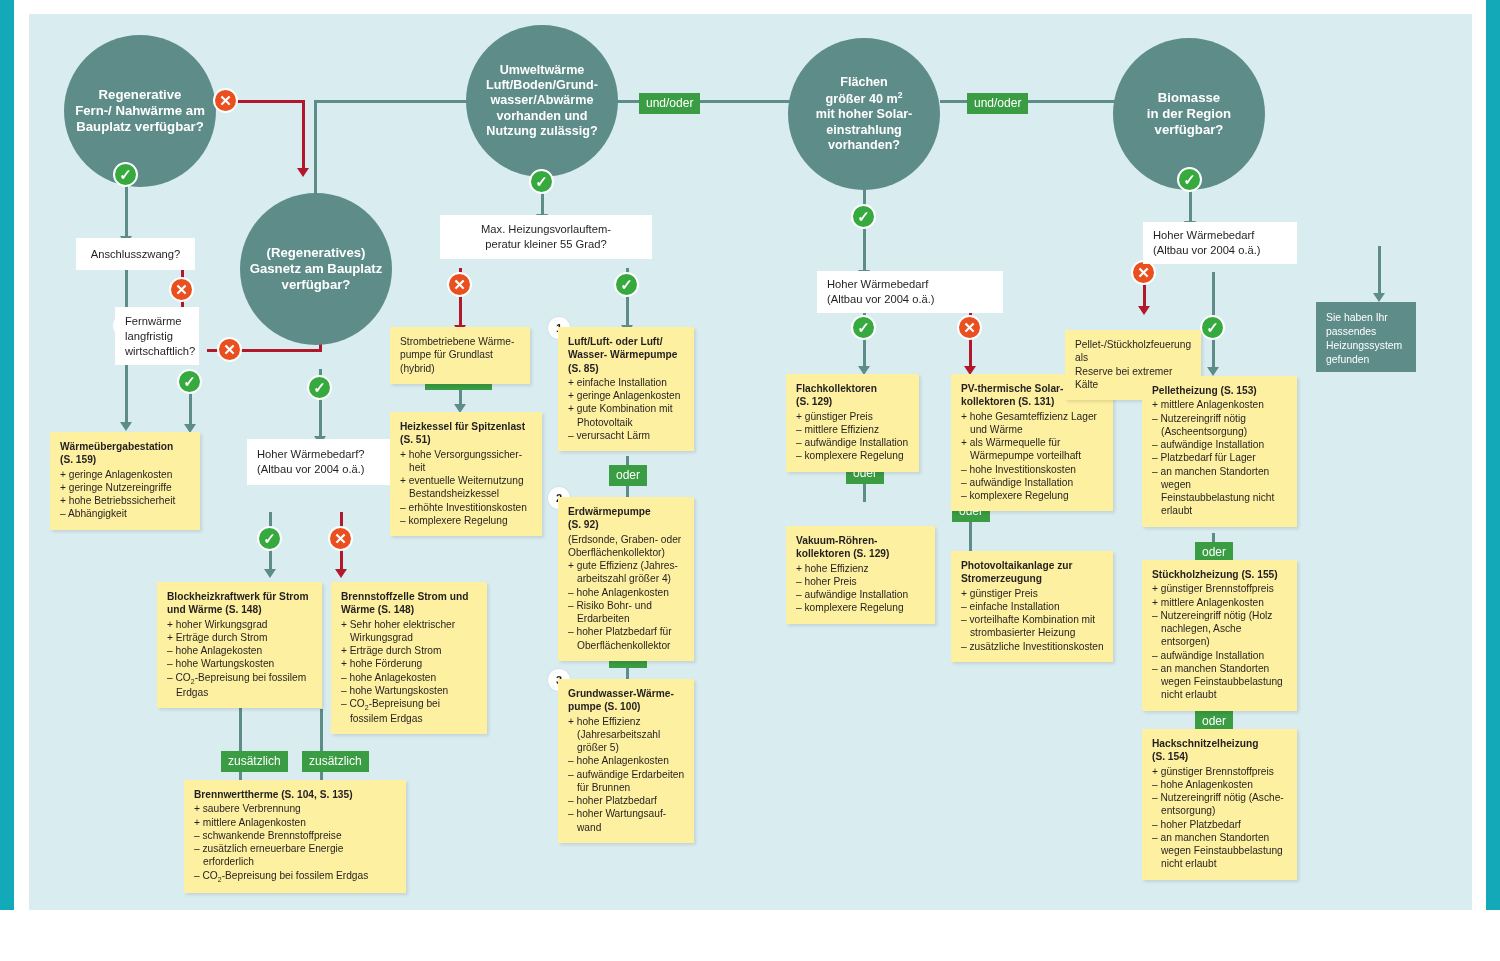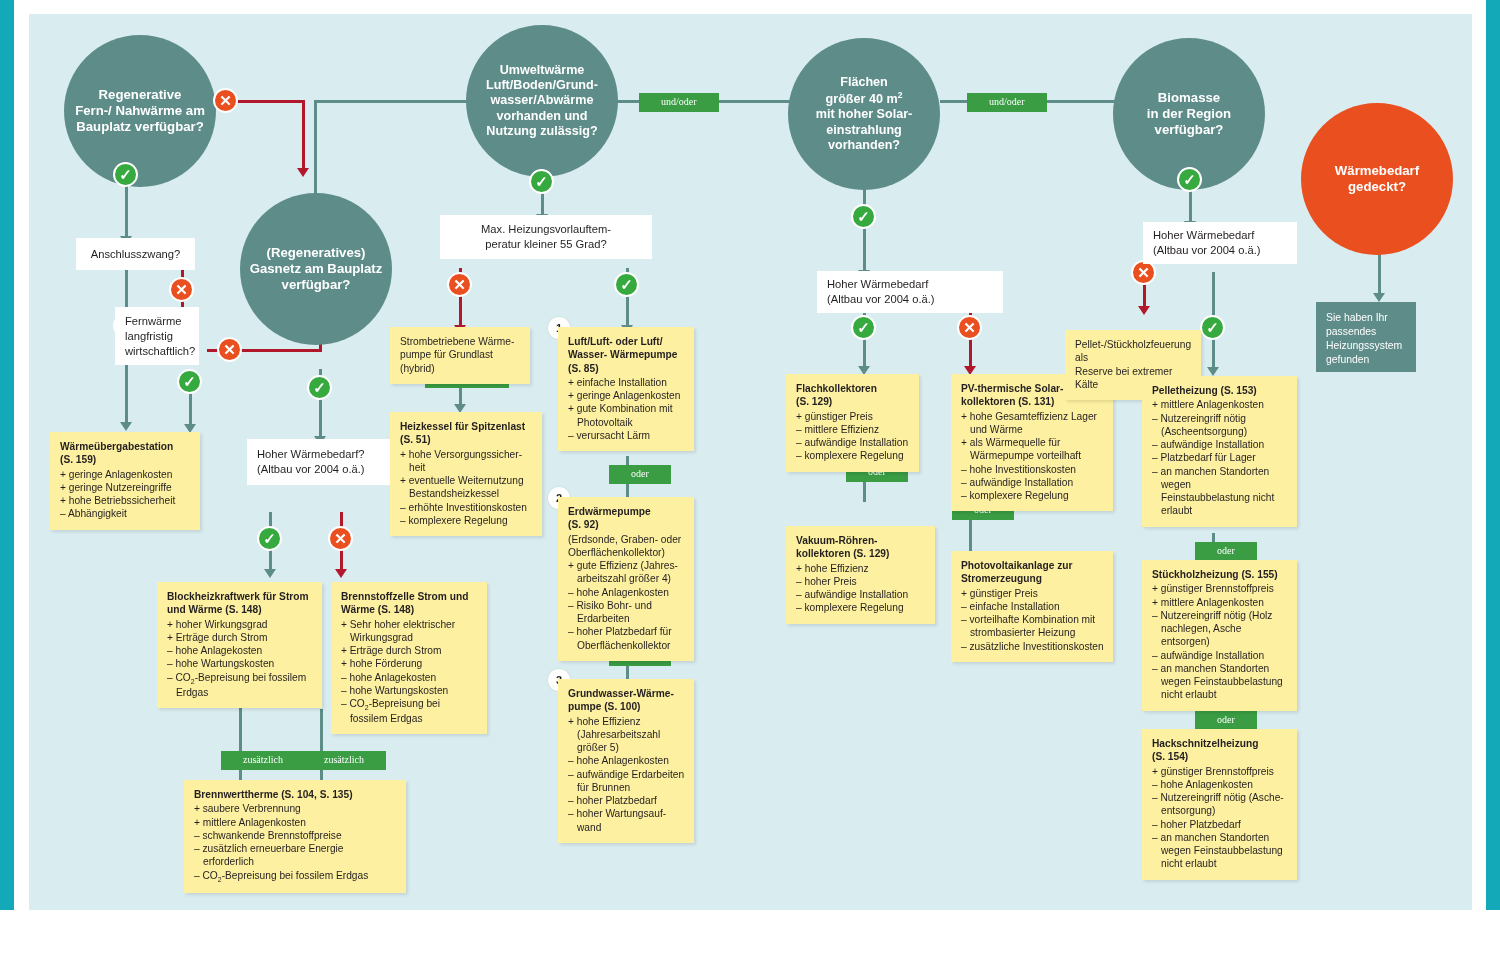--- a/index.html
+++ b/index.html
@@ -90,25 +90,24 @@
     color: #ffffff; font-size: 15px; font-weight: bold;
     border: 2px solid #ffffff;
   }
   .badge.yes { background: #36a93f; }
   .badge.no  { background: #ea4f1f; }
 
   
   .pill {
     position: absolute;
     background: #3a9c43; color: #ffffff;
-    font-size: 10px; line-height: 1;
-    padding: 4px 22px 5px;
+    font-size: 12px; line-height: 1;
+    padding: 4px 7px 5px;
     text-align: center;
     white-space: nowrap;
-    font-family: Liberation Serif, serif;
   }
 
   
   .stepnum {
     position: absolute; width: 22px; height: 22px; border-radius: 50%;
     background: #ffffff; color: #231f20;
     display: flex; align-items: center; justify-content: center;
     font-size: 11px; font-weight: bold;
     box-shadow: 0 0 0 1px rgba(0,0,0,.04);
   }
@@ -242,24 +241,20 @@
 einstrahlung
 vorhanden?</span>
     </div>
 
     <div class="node circle" style="left:1084px; top:24px; width:152px; height:152px; font-size:13.2px;">
       <span style="white-space:pre-line;">Biomasse
 in der Region
 verfügbar?</span>
     </div>
 
-    <div class="node circle red" style="left:1272px; top:89px; width:152px; height:152px; font-size:13.2px;">
-      <span style="white-space:pre-line;">Wärmebedarf
-gedeckt?</span>
-    </div>
 
     <div class="badge no" style="left:184px; top:74px;">
         <span>✕</span>
       </div>
     <div class="badge yes" style="left:84px;  top:148px;">
         <span>✓</span>
       </div>
     <div class="badge no" style="left:140px; top:263px;">
         <span>✕</span>
       </div>

